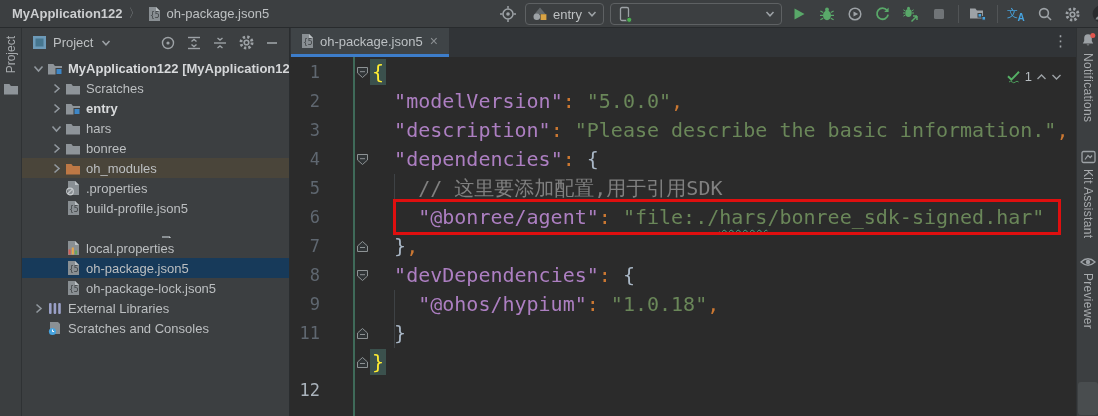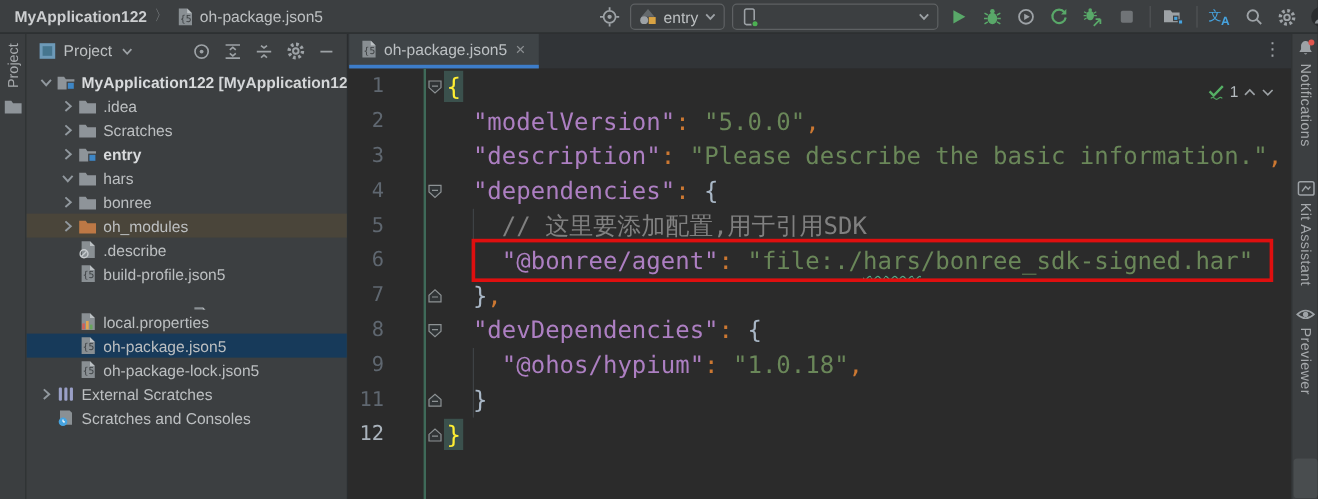--- a/index.html
+++ b/index.html
@@ -50,21 +50,21 @@
   #editor-tab{height:29px;display:flex;align-items:center;gap:6px;background:#3f4447;
     padding:0 10px 0 9px;margin-left:1px;border-bottom:3px solid #3d7dca;position:relative;}
   #editor-tab .lbl{font-size:13px;color:#bcc0c3;}
   #editor-tab .x{color:#8b8f92;font-size:14px;line-height:1;padding:0 1px;}
   #tab-more{position:absolute;right:8px;top:4px;color:#9da2a6;font-size:15px;letter-spacing:0;}
 
   #code-area{position:absolute;left:0;top:29px;width:786px;height:359px;overflow:hidden;
     font-family:"DejaVu Sans Mono",monospace;font-size:20px;line-height:29px;padding-top:1px;}
   .cl{position:relative;height:29px;}
   .cl .num{position:absolute;left:0;top:0;width:30px;text-align:right;font-size:17px;color:#5f6770;}
-  .cl .num.cur{color:#aab3bc;}
+  .cl .num.cur{color:#aab3bc;margin-top:28px;}
   .cl .fold{position:absolute;left:66px;top:8px;width:13px;height:13px;}
   .cl pre{position:absolute;left:80px;top:0;margin:0;font:inherit;white-space:pre;}
   .c-key{color:#ad7fc2;}
   .c-str{color:#6a8759;}
   .c-punct{color:#cc7832;}
   .c-brace{color:#a9b7c6;}
   .c-hl{color:#ffee32;background:#3b514d;padding:1px 2px;}
   .c-com{color:#808080;}
   .squig{text-decoration:underline wavy #50a886 1px;text-underline-offset:5px;}
   #vcs-line{position:absolute;left:63px;top:0;bottom:0;width:2px;background:#3f6a59;}
@@ -339,33 +339,20 @@
         <span class="chev">
           <svg width="11" height="11" viewBox="0 0 11 11">
             <path d="M3.5 1.5 L8 5.5 L3.5 9.5" stroke="#91989e" stroke-width="1.6" fill="none"></path>
           </svg>
         </span>
         <span class="ticon">
           <svg width="16" height="15" viewBox="0 0 16 15">
             <path d="M1 3 h5.4 l1.5 2 H15 v8.5 H1 z" fill="#8e9499"></path>
           </svg>
         </span>
-        <span class="lbl">.idea</span>
-      </div>
-      <div class="tree-row" style="padding-left: 26px;">
-        <span class="chev">
-          <svg width="11" height="11" viewBox="0 0 11 11">
-            <path d="M3.5 1.5 L8 5.5 L3.5 9.5" stroke="#91989e" stroke-width="1.6" fill="none"></path>
-          </svg>
-        </span>
-        <span class="ticon">
-          <svg width="16" height="15" viewBox="0 0 16 15">
-            <path d="M1 3 h5.4 l1.5 2 H15 v8.5 H1 z" fill="#8e9499"></path>
-          </svg>
-        </span>
         <span class="lbl">Scratches</span>
       </div>
       <div class="tree-row" style="padding-left: 26px;">
         <span class="chev">
           <svg width="11" height="11" viewBox="0 0 11 11">
             <path d="M3.5 1.5 L8 5.5 L3.5 9.5" stroke="#91989e" stroke-width="1.6" fill="none"></path>
           </svg>
         </span>
         <span class="ticon">
           <svg width="16" height="15" viewBox="0 0 16 15">
@@ -417,21 +404,21 @@
       <div class="tree-row" style="padding-left: 26px;">
         <span class="chev"></span>
         <span class="ticon">
           <svg width="14" height="16" viewBox="0 0 14 16">
             <path d="M2 1 h7 l4 4 v10 H2 z" fill="#898f93"></path>
             <path d="M9 1 l4 4 h-4 z" fill="#bcc1c4"></path>
             <circle cx="4" cy="11.5" r="3.3" fill="none" stroke="#c7cbce" stroke-width="1.2"></circle>
             <line x1="1.8" y1="13.7" x2="6.2" y2="9.3" stroke="#c7cbce" stroke-width="1.2"></line>
           </svg>
         </span>
-        <span class="lbl">.describe</span>
+        <span class="lbl">.properties</span>
       </div>
       <div class="tree-row" style="padding-left: 26px;">
         <span class="chev"></span>
         <span class="ticon">
           <svg width="14" height="16" viewBox="0 0 14 16">
             <path d="M2 1 h7 l4 4 v10 H2 z" fill="#898f93"></path>
             <path d="M9 1 l4 4 h-4 z" fill="#bcc1c4"></path>
             <text x="3" y="12" font-size="8" fill="#3a3e40" font-family="monospace">{5}</text>
           </svg>
         </span>
@@ -490,21 +477,21 @@
             <path d="M3.5 1.5 L8 5.5 L3.5 9.5" stroke="#91989e" stroke-width="1.6" fill="none"></path>
           </svg>
         </span>
         <span class="ticon">
           <svg width="16" height="15" viewBox="0 0 16 15">
             <rect x="2" y="2" width="2.6" height="11" rx="1" fill="#9aa0c7"></rect>
             <rect x="6.6" y="2" width="2.6" height="11" rx="1" fill="#9aa0c7"></rect>
             <rect x="11.2" y="2" width="2.6" height="11" rx="1" fill="#9aa0c7"></rect>
           </svg>
         </span>
-        <span class="lbl">External Scratches</span>
+        <span class="lbl">External Libraries</span>
       </div>
       <div class="tree-row" style="padding-left: 8px;">
         <span class="chev"></span>
         <span class="ticon">
           <svg width="16" height="16" viewBox="0 0 16 16">
             <path d="M3 2 h8 l2 2 v10 H3 z" fill="#8a9094"></path>
             <circle cx="5.5" cy="11.5" r="3.6" fill="#46a3df"></circle>
             <line x1="5.5" y1="11.5" x2="5.5" y2="9.5" stroke="#fff" stroke-width="1"></line>
             <line x1="5.5" y1="11.5" x2="7.1" y2="11.5" stroke="#fff" stroke-width="1"></line>
           </svg>

